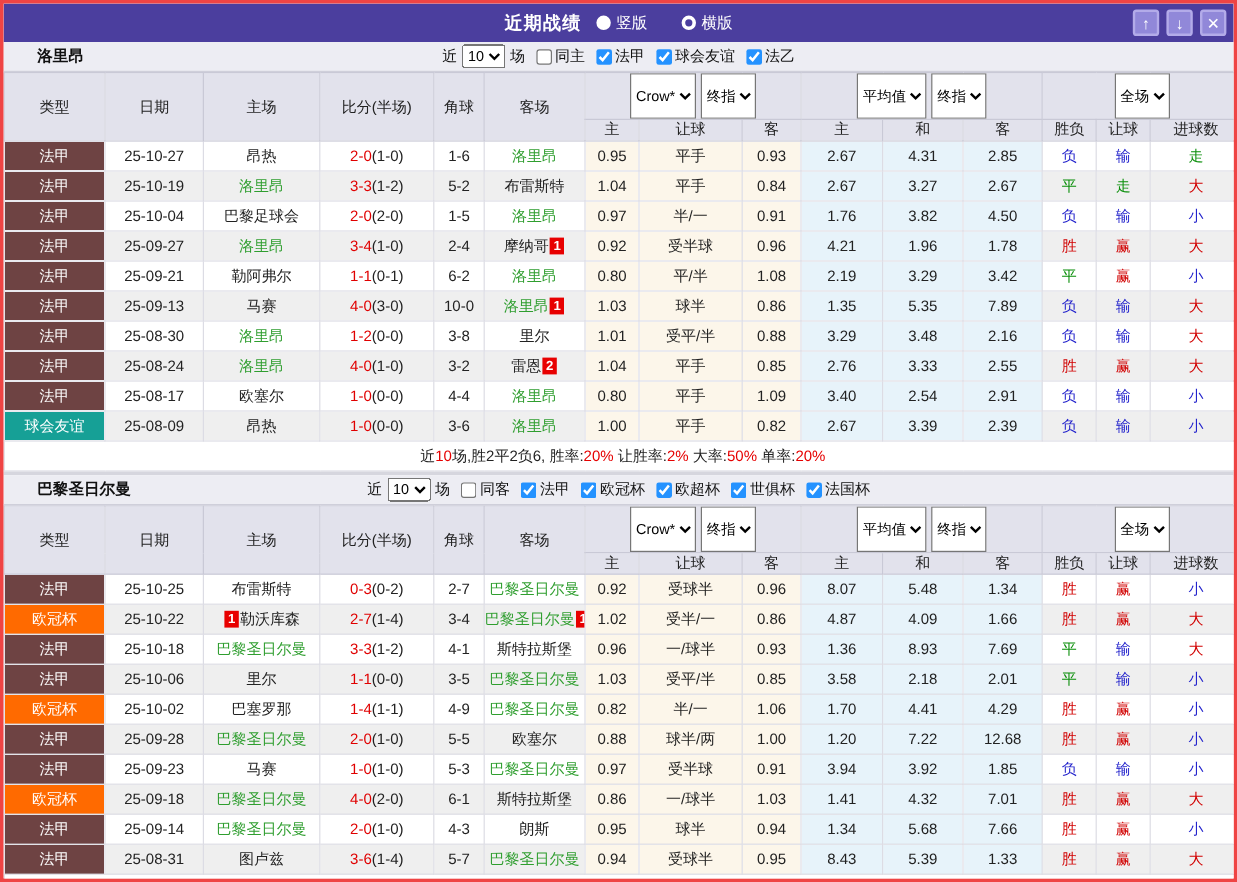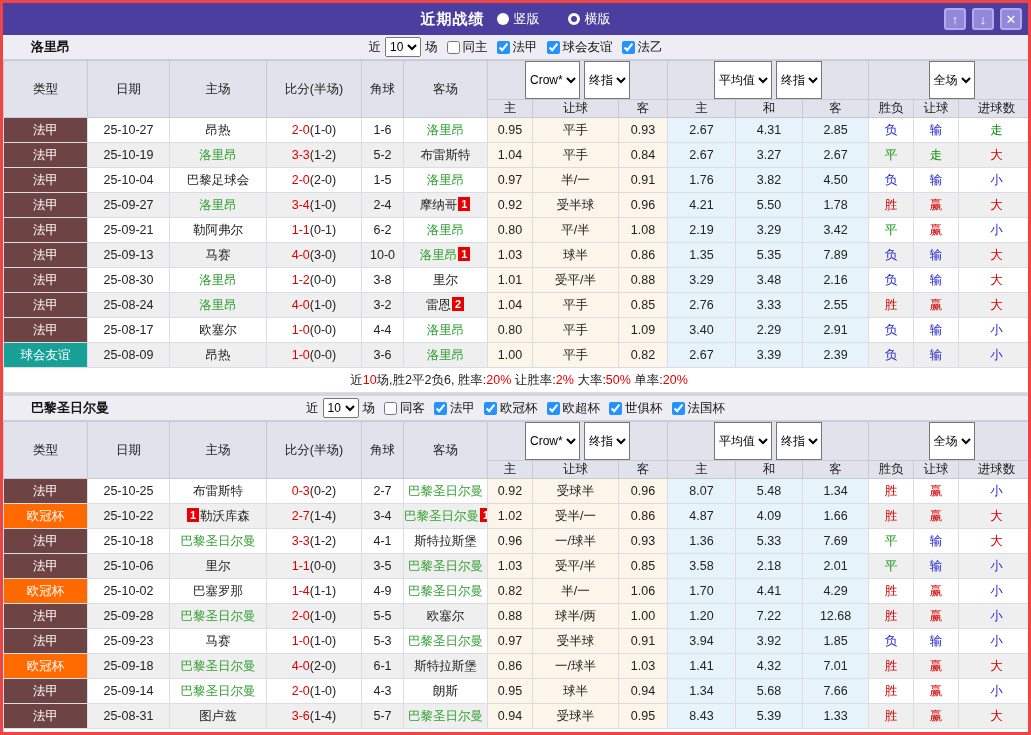--- a/index.html
+++ b/index.html
@@ -184,21 +184,21 @@
             <td class="type-cell" style="background: rgb(110, 67, 67);">法甲</td>
             <td>25-09-27</td>
             <td><span class="t-green">洛里昂</span></td>
             <td><span class="ft">3-4</span><span class="ht">(1-0)</span></td>
             <td>2-4</td>
             <td><span>摩纳哥</span><span class="badge">1</span></td>
             <td class="c-cream">0.92</td>
             <td class="c-cream">受半球</td>
             <td class="c-cream">0.96</td>
             <td class="c-blue">4.21</td>
-            <td class="c-blue">5.50</td>
+            <td class="c-blue">1.96</td>
             <td class="c-blue">1.78</td>
             <td class="res" style="color: rgb(209, 0, 0);">胜</td>
             <td class="res" style="color: rgb(209, 0, 0);">赢</td>
             <td class="res" style="color: rgb(209, 0, 0);">大</td>
           </tr>
           <tr>
             <td class="type-cell" style="background: rgb(110, 67, 67);">法甲</td>
             <td>25-09-21</td>
             <td><span>勒阿弗尔</span></td>
             <td><span class="ft">1-1</span><span class="ht">(0-1)</span></td>
@@ -269,21 +269,21 @@
             <td class="type-cell" style="background: rgb(110, 67, 67);">法甲</td>
             <td>25-08-17</td>
             <td><span>欧塞尔</span></td>
             <td><span class="ft">1-0</span><span class="ht">(0-0)</span></td>
             <td>4-4</td>
             <td><span class="t-green">洛里昂</span></td>
             <td class="c-cream">0.80</td>
             <td class="c-cream">平手</td>
             <td class="c-cream">1.09</td>
             <td class="c-blue">3.40</td>
-            <td class="c-blue">2.29</td>
+            <td class="c-blue">2.54</td>
             <td class="c-blue">2.91</td>
             <td class="res" style="color: rgb(35, 35, 204);">负</td>
             <td class="res" style="color: rgb(35, 35, 204);">输</td>
             <td class="res" style="color: rgb(35, 35, 204);">小</td>
           </tr>
           <tr>
             <td class="type-cell" style="background: rgb(22, 160, 150);">球会友谊</td>
             <td>25-08-09</td>
             <td><span>昂热</span></td>
             <td><span class="ft">1-0</span><span class="ht">(0-0)</span></td>
@@ -408,21 +408,21 @@
             <td class="type-cell" style="background: rgb(110, 67, 67);">法甲</td>
             <td>25-10-18</td>
             <td><span class="t-green">巴黎圣日尔曼</span></td>
             <td><span class="ft">3-3</span><span class="ht">(1-2)</span></td>
             <td>4-1</td>
             <td><span>斯特拉斯堡</span></td>
             <td class="c-cream">0.96</td>
             <td class="c-cream">一/球半</td>
             <td class="c-cream">0.93</td>
             <td class="c-blue">1.36</td>
-            <td class="c-blue">5.33</td>
+            <td class="c-blue">8.93</td>
             <td class="c-blue">7.69</td>
             <td class="res" style="color: rgb(11, 143, 11);">平</td>
             <td class="res" style="color: rgb(35, 35, 204);">输</td>
             <td class="res" style="color: rgb(209, 0, 0);">大</td>
           </tr>
           <tr>
             <td class="type-cell" style="background: rgb(110, 67, 67);">法甲</td>
             <td>25-10-06</td>
             <td><span>里尔</span></td>
             <td><span class="ft">1-1</span><span class="ht">(0-0)</span></td>

